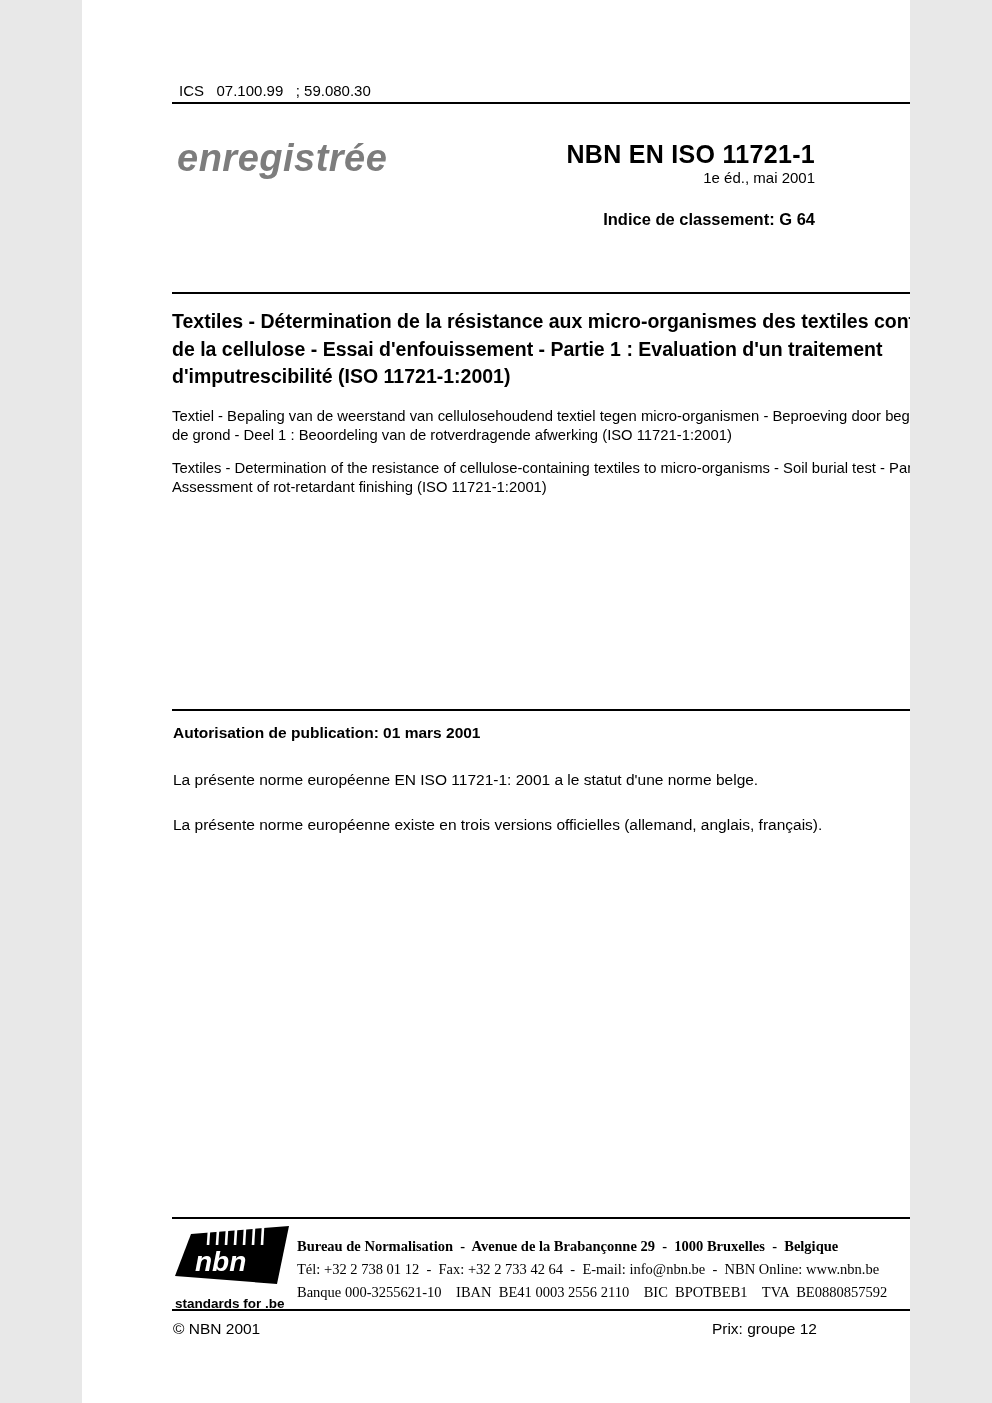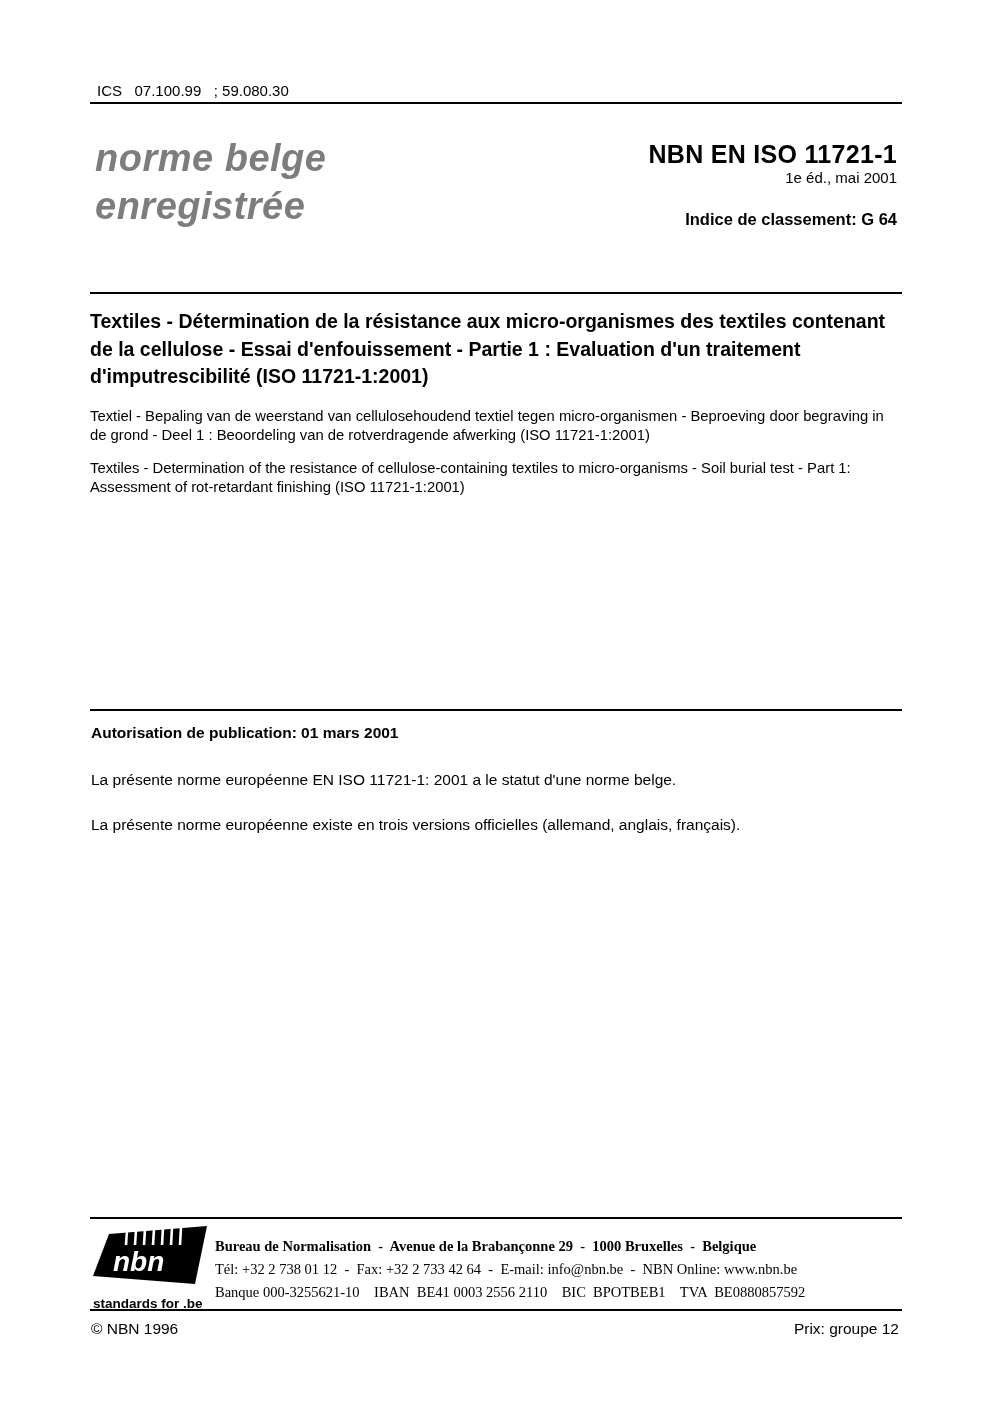--- a/index.html
+++ b/index.html
@@ -1,19 +1,19 @@
 <!DOCTYPE html>
 <html><head>
 <meta charset="utf-8">
 <style>
   * { margin:0; padding:0; box-sizing:border-box; }
   html,body { background:#e8e8e8; }
   body { font-family:"Liberation Sans", sans-serif; color:#000; }
   .page {
-    position:relative; width:992px; height:1403px;
+    position:relative; width:828px; height:1403px;
     background:#ffffff; margin:0 auto; overflow:hidden;
   }
   .rule { position:absolute; left:90px; width:812px; height:0; border-top:2px solid #000; }
   .rule-1 { top:102px; }
   .rule-2 { top:292px; }
   .rule-3 { top:709px; }
   .rule-4 { top:1217px; }
   .rule-5 { top:1309px; }
 
   .ics { position:absolute; left:97px; top:82px; font-size:15px; white-space:pre; }
@@ -51,21 +51,20 @@
 </style>
 </head>
 <body>
 
 <div class="page">
 
   <div class="ics">ICS   07.100.99   ; 59.080.30</div>
   <div class="rule rule-1"></div>
 
   <div class="doc-type">
-    <div>norme belge</div>
     <div>enregistrée</div>
   </div>
 
   <div class="header-right">
     <div class="std-number">NBN EN ISO 11721-1</div>
     <div class="edition">1e éd., mai 2001</div>
     <div class="classification">Indice de classement: G 64</div>
   </div>
 
   <div class="rule rule-2"></div>
@@ -102,16 +101,16 @@
   </div>
 
   <div class="footer-text">
     <div class="footer-address">Bureau de Normalisation  -  Avenue de la Brabançonne 29  -  1000 Bruxelles  -  Belgique</div>
     <div class="footer-contact">Tél: +32 2 738 01 12  -  Fax: +32 2 733 42 64  -  E-mail: info@nbn.be  -  NBN Online: www.nbn.be</div>
     <div class="footer-bank">Banque 000-3255621-10    IBAN  BE41 0003 2556 2110    BIC  BPOTBEB1    TVA  BE0880857592</div>
   </div>
 
   <div class="rule rule-5"></div>
 
-  <div class="copyright">© NBN 1996</div>
+  <div class="copyright">© NBN 2001</div>
   <div class="price">Prix: groupe 12</div>
 
 </div>
 
 </body></html>

